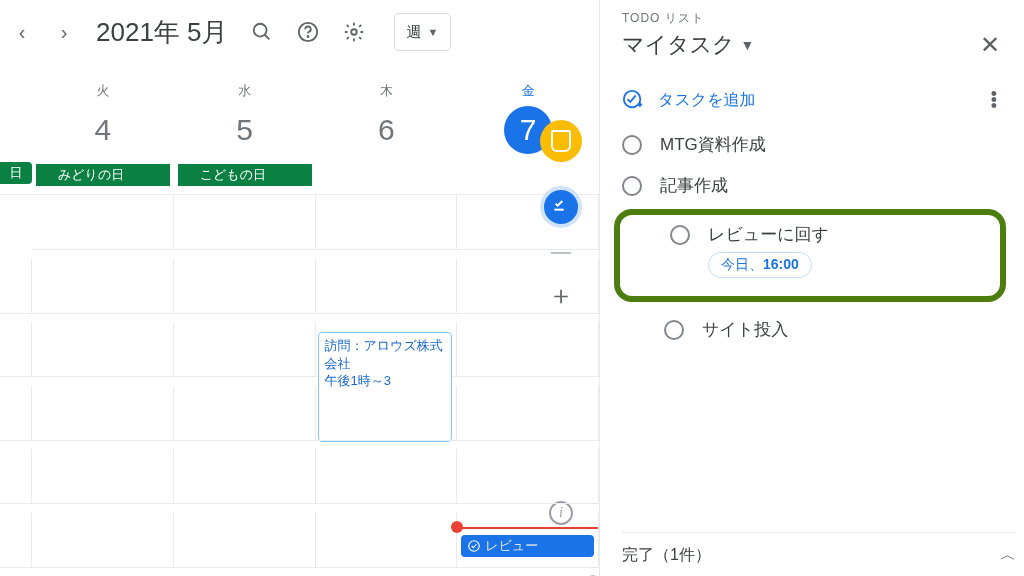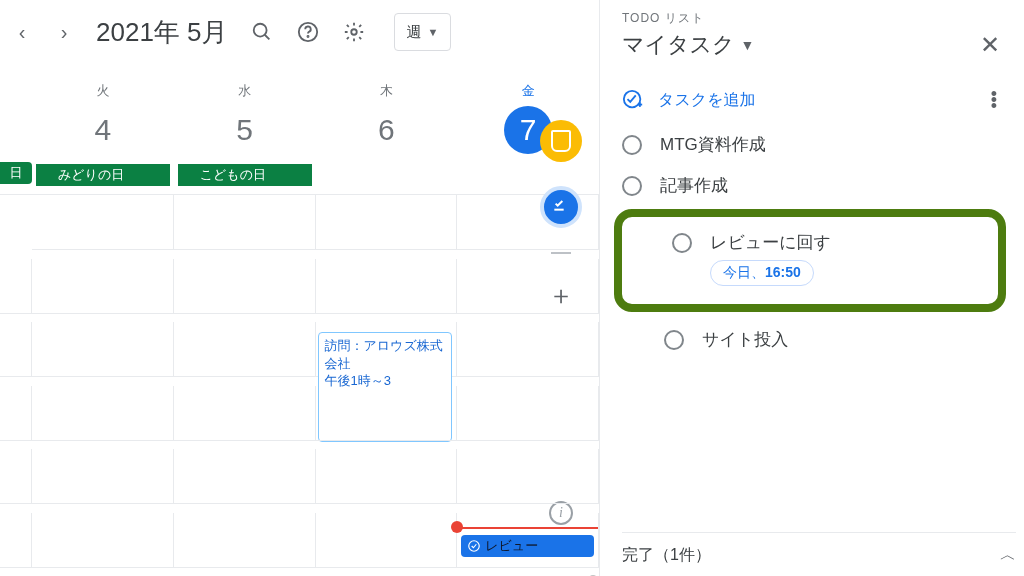--- a/index.html
+++ b/index.html
@@ -24,21 +24,21 @@
 
   .allday-row { display:grid; grid-template-columns: 32px repeat(4,1fr); margin-top:8px; border-bottom:1px solid #e8eaed; padding-bottom:6px; }
   .chip { background:#0b8043; color:#fff; border-radius:0; font-size:13px; padding:2px 22px; margin:2px 4px; white-space:nowrap; overflow:hidden; text-overflow:ellipsis; }
   .gutter-chip { background:#0b8043; color:#fff; font-size:13px; padding:2px 3px; border-radius:0 4px 4px 0; text-align:center; }
 
   .grid { flex:1; position:relative; display:grid; grid-template-columns:32px repeat(4,1fr); grid-auto-rows:1fr; }
   .slot { border-right:1px solid #e8eaed; border-bottom:1px solid #e8eaed; position:relative; height:55px; }
   .slot:first-child { border-right:none; border-bottom:none; }
   .event-card { position:absolute; background:#fff; border:1px solid #80c7ff; color:#1967d2; border-radius:4px; font-size:13px; line-height:1.35; padding:4px 6px; }
   .visit-ev { left:2px; right:4px; top:10px; height:110px; }
-  .task-chip { position:absolute; background:#1a73e8; color:#0f172a; border-radius:4px; font-size:13px; padding:2px 6px; display:flex; align-items:center; gap:4px; }
+  .task-chip { position:absolute; background:#1a73e8; color:#e5e5e5; border-radius:4px; font-size:13px; padding:2px 6px; display:flex; align-items:center; gap:4px; }
   .task-chip svg { width:14px; height:14px; stroke:#fff; fill:none; stroke-width:2; }
   .now-line { position:absolute; left:0; right:0; height:2px; background:#ea4335; }
   .now-dot { position:absolute; width:12px; height:12px; border-radius:50%; background:#ea4335; transform:translate(-50%,-50%); }
   .vscroll { position:absolute; right:2px; top:380px; width:8px; height:90px; background:#c4c4c4; border-radius:4px; }
 
   
   .tasks { flex:1; display:flex; flex-direction:column; position:relative; padding:10px 18px 0 22px; }
   .tasks-header { margin-bottom:6px; }
   .tasks-eyebrow { font-size:12px; letter-spacing:1px; color:#70757a; }
   .tasks-title-row { display:flex; justify-content:space-between; }
@@ -51,21 +51,21 @@
   .kebab { width:24px; text-align:center; color:#5f6368; cursor:pointer; font-size:18px; letter-spacing:0; line-height:6px; }
   .kebab span { display:block; }
 
   .task-list { display:flex; flex-direction:column; gap:2px; }
   .task-item { display:flex; align-items:flex-start; gap:18px; padding:8px 0 8px 0; }
   .task-radio { width:20px; height:20px; border:2px solid #80868b; border-radius:50%; flex:0 0 20px; margin-top:2px; }
   .task-label { font-size:17px; color:#3c4043; }
   .subtask { margin-left:42px; }
   .due-pill { display:inline-block; margin-top:6px; border:1px solid #c6dafc; color:#1a73e8; border-radius:14px; padding:3px 12px; font-size:14px; }
   .due-pill b { font-weight:600; }
-  .hl-box { border:8px solid #4d7c0f; border-radius:18px; padding:6px 18px 10px 8px; margin:2px 0 6px -8px; }
+  .hl-box { border:6px solid #4d7c0f; border-radius:18px; padding:0 18px 10px 8px; margin:2px 0 6px -8px; }
 
   .completed-row { position:absolute; left:22px; right:8px; bottom:10px; border-top:1px solid #e8eaed; padding-top:12px; display:flex; align-items:center; justify-content:space-between; color:#3c4043; font-size:16px; cursor:pointer; }
   .completed-row .chev { color:#5f6368; }
 
   
   .side-tools { position:absolute; left:540px; top:120px; display:flex; flex-direction:column; align-items:center; gap:24px; }
   .side-tools .mini { width:42px; height:42px; border-radius:50%; display:flex; align-items:center; justify-content:center; }
   .keep-ic { background:#fbbc04; }
   .tasks-ic { background:#1a73e8; border:4px solid #cfe3fc; }
   .tasks-ic svg { width:16px; height:16px; stroke:#fff; fill:none; stroke-width:3; }
@@ -250,21 +250,21 @@
         <div class="task-radio"></div>
         <div class="task-label">記事作成</div>
       </div>
 
       <div class="hl-box">
         <div class="task-item subtask">
           <div class="task-radio"></div>
           <div>
             <div class="task-label">レビューに回す</div>
             <div class="due-pill">
-              <span>今日、</span><b>16:50</b>
+              <span>今日、</span><b>16:00</b>
             </div>
           </div>
         </div>
       </div>
 
       <div class="task-item subtask">
         <div class="task-radio"></div>
         <div class="task-label">サイト投入</div>
       </div>
     </div>

